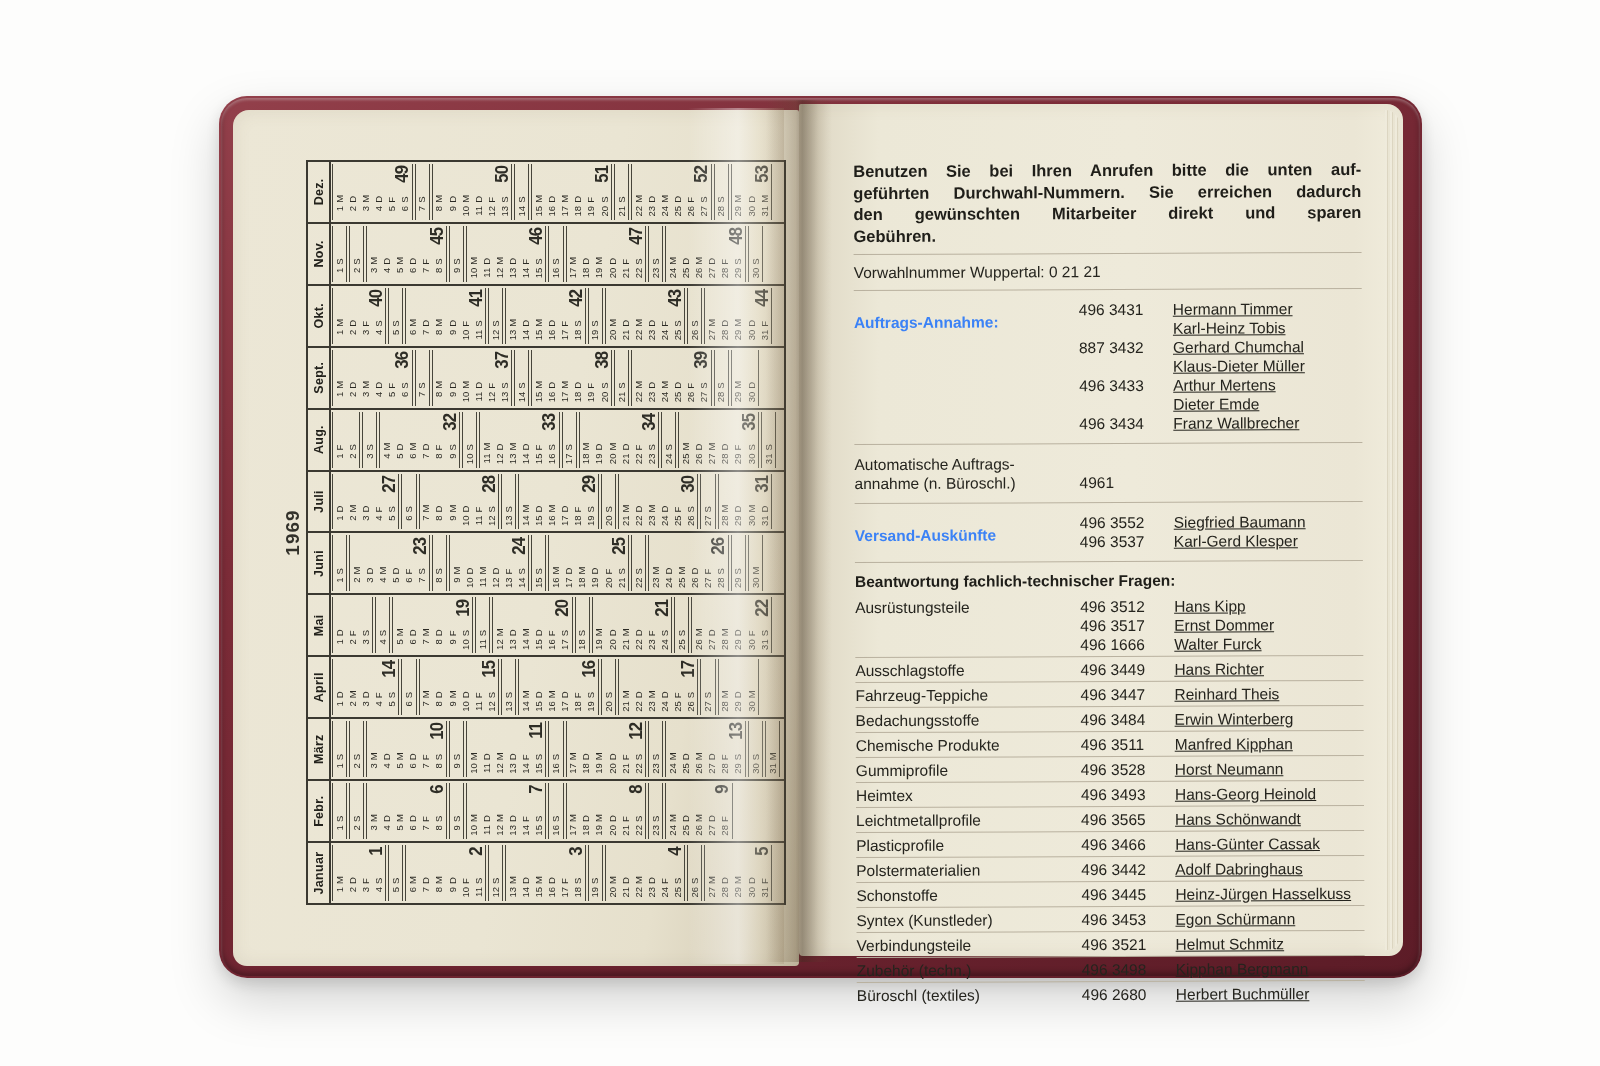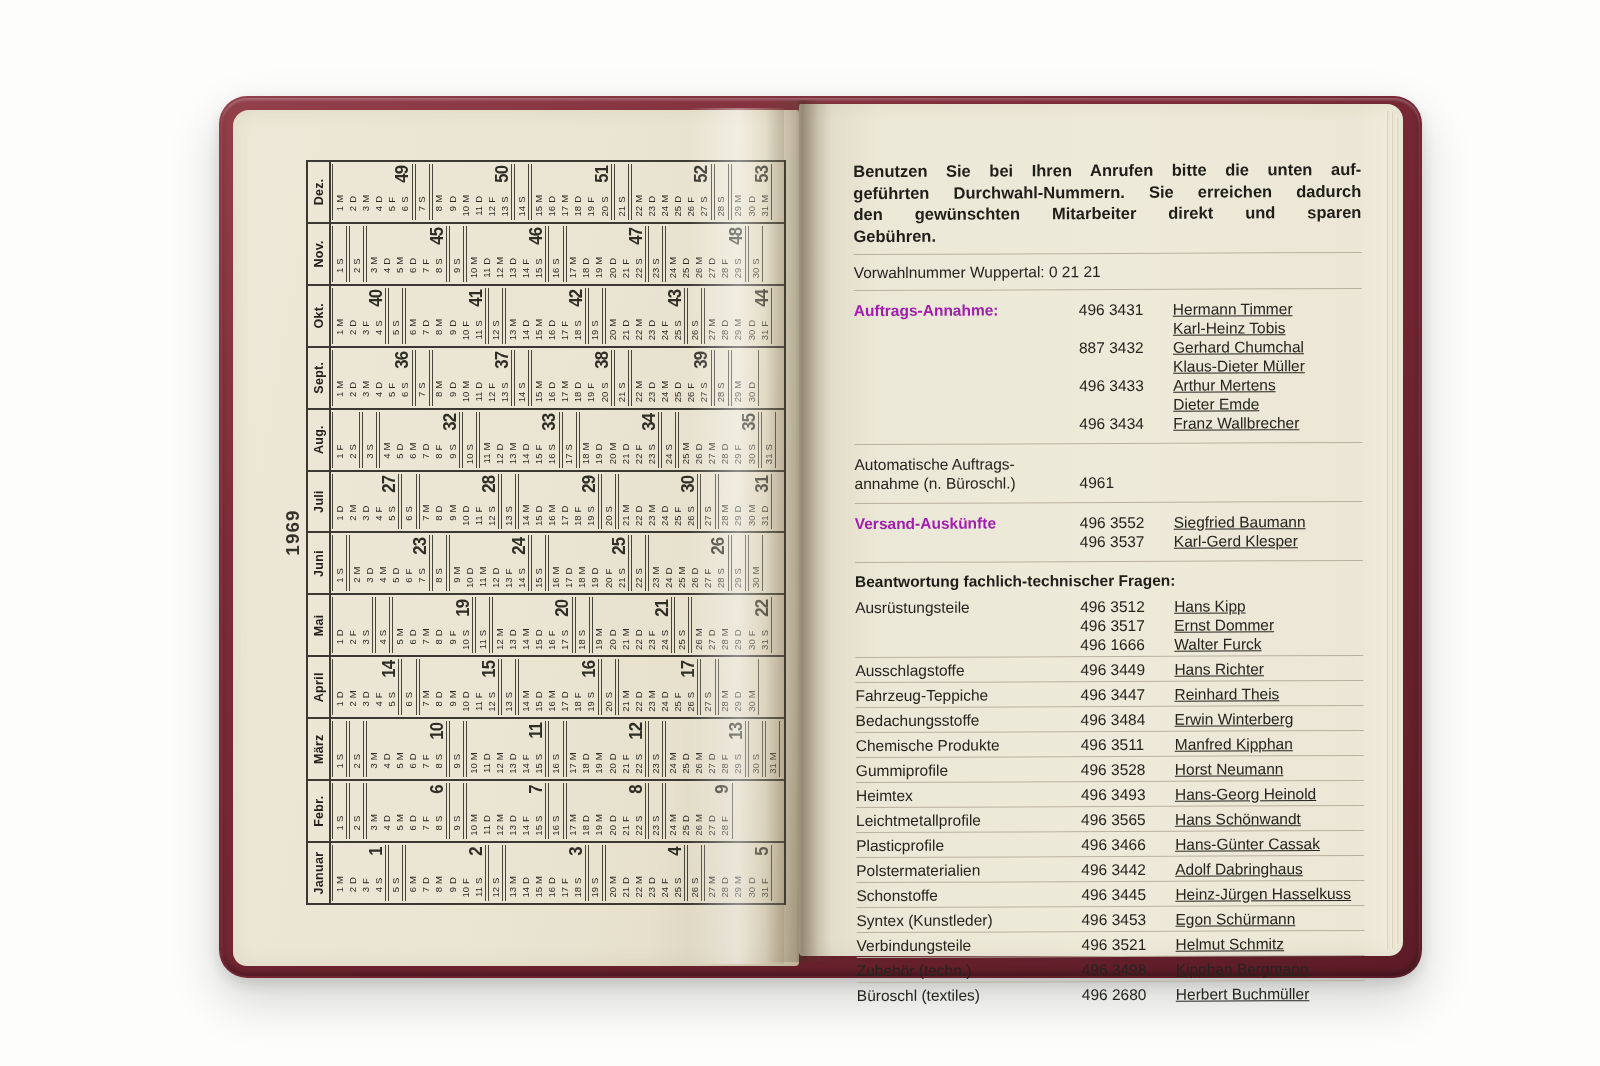--- a/index.html
+++ b/index.html
@@ -94,21 +94,21 @@
   }
   .intro{font-weight:700;font-size:16.5px;line-height:21.5px;color:#1f1e19;}
   .intro-line{text-align:justify;text-align-last:justify;}
   .intro-line:last-child{text-align-last:left;}
   .rule{height:1px;background:#b9b19f;margin:7px 0;}
   .vorwahl{padding:1px 0 1px 0;}
   .dir-row{display:flex;align-items:flex-start;}
   .c-label{flex:0 0 196px;}
   .c-num{flex:0 0 94px;margin-left:29px;}
   .c-name{flex:1 1 auto;text-decoration:underline;}
-  .bold{font-weight:700;color:#a21caf;}
+  .bold{font-weight:700;color:#3b82f6;margin-top:12px;}
   .sec{padding:3px 0;}
   .entry-line{display:flex;}
   .tech-head{font-weight:700;color:#1f1e19;padding:2px 0 4px 0;}
   .tech-row{display:flex;align-items:flex-start;padding:2.5px 0 2.5px 0;}
   .tech-row + .tech-row{border-top:1px solid #b9b19f;}
   .tech-entries{flex:1 1 auto;}
 </style>
 </head>
 <body>
 

